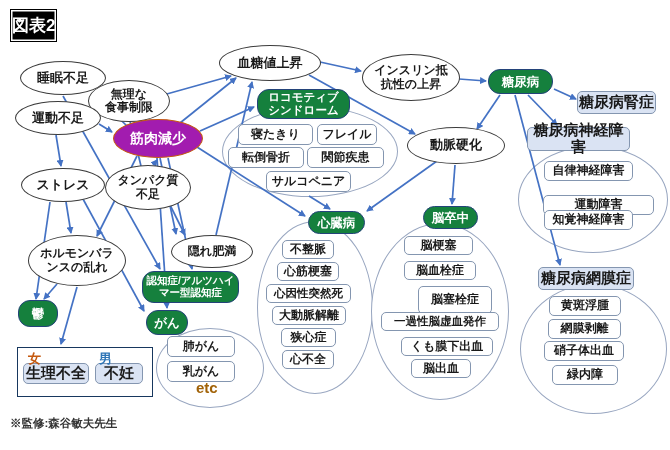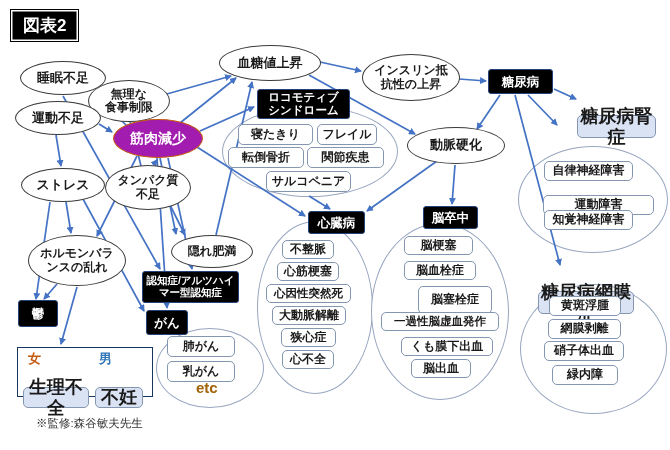--- a/index.html
+++ b/index.html
@@ -2,35 +2,35 @@
 <html><head>
 <meta charset="utf-8">
 <style>
   html,body{margin:0;padding:0;background:#fff;}
   #canvas{position:relative;width:670px;height:450px;background:#fff;overflow:hidden;
           font-family:"Liberation Sans",sans-serif;}
   .node{position:absolute;box-sizing:border-box;display:flex;align-items:center;justify-content:center;
         text-align:center;white-space:pre-line;line-height:1.12;z-index:3;color:#1a1a1a;font-weight:bold;}
   .ell{background:#fff;border:1.6px solid #3b3b3b;border-radius:50%;font-size:13px;}
   .hub{background:#a21caf;border:1.5px solid #C55A11;border-radius:50%;color:#fff;font-size:14px;}
-  .navy{background:#000000;border:1px solid #24437a;border-radius:3px;color:#fff;font-size:12.5px;}
-  .lite{background:#DAE3F3;border:1.2px solid #8496B0;border-radius:5px;font-size:18px;margin-top:24px;}
+  .navy{background:#15803d;border:1px solid #24437a;border-radius:12px;color:#fff;font-size:12.5px;}
+  .lite{background:#DAE3F3;border:1.2px solid #8496B0;border-radius:5px;font-size:15px;}
   .item{background:#fff;border:1.2px solid #8496B0;border-radius:5px;font-size:12px;}
   .group{position:absolute;box-sizing:border-box;background:#fff;border:1.3px solid #98A6C0;
          border-radius:50%;z-index:1;}
   #edges{position:absolute;left:0;top:0;z-index:2;}
   #title-badge{position:absolute;left:10px;top:9px;background:#000;color:#fff;font-weight:bold;
-               font-size:17px;padding:4px 12px;box-shadow:inset 0 0 0 1.5px #fff;border:1px solid #000;z-index:4;}
+               font-size:17px;padding:4px 1px;box-shadow:inset 0 0 0 1.5px #fff;border:1px solid #000;z-index:4;}
   #gender-box{position:absolute;left:17px;top:347px;width:136px;height:50px;background:#fff;
               border:1.6px solid #17375E;box-sizing:border-box;z-index:2;}
   .sexlabel{position:absolute;z-index:4;font-weight:bold;font-size:13px;}
   #female-label{left:28px;top:350px;color:#C55A11;}
   #male-label{left:99px;top:350px;color:#2E75B6;}
   #etc-label{position:absolute;left:196px;top:379px;font-weight:bold;font-size:15px;z-index:3;color:#a16207;}
-  #footer-note{position:absolute;left:36px;top:416px;font-size:11.5px;color:#333;z-index:3;font-weight:normal;}
+  #footer-note{position:absolute;left:10px;top:416px;font-size:11.5px;color:#333;z-index:3;font-weight:bold;}
   .fs10{font-size:10.5px;} .fs11{font-size:11.5px;} .fs12{font-size:12px;}
 </style>
 </head>
 <body>
 
 <div id="canvas">
 
   <div class="group" style="left:222px;top:106px;width:176px;height:91px"></div>
   <div class="group" style="left:518px;top:146px;width:150px;height:107px"></div>
   <div class="group" style="left:257px;top:221px;width:116px;height:173px"></div>
@@ -105,20 +105,21 @@
   <div id="female-label" class="sexlabel">女</div>
   <div id="male-label" class="sexlabel">男</div>
   <div class="node lite" style="left:23px;top:363px;width:66px;height:21px">生理不全</div>
   <div class="node lite" style="left:95px;top:363px;width:48px;height:21px">不妊</div>
 
   <div class="node ell" style="left:219px;top:45px;width:102px;height:36px">血糖値上昇</div>
   <div class="node ell fs12" style="left:362px;top:54px;width:98px;height:47px">インスリン抵
 抗性の上昇</div>
   <div class="node navy" style="left:488px;top:69px;width:65px;height:25px">糖尿病</div>
   <div class="node lite" style="left:577px;top:91px;width:79px;height:23px">糖尿病腎症</div>
+  <div class="node lite" style="left:527px;top:127px;width:103px;height:24px">糖尿病神経障害</div>
   <div class="node item" style="left:544px;top:161px;width:89px;height:20px">自律神経障害</div>
   <div class="node item" style="left:543px;top:195px;width:111px;height:20px">運動障害</div>
   <div class="node item" style="left:544px;top:210px;width:89px;height:20px">知覚神経障害</div>
 
   <div class="node lite" style="left:538px;top:267px;width:96px;height:23px">糖尿病網膜症</div>
   <div class="node item" style="left:549px;top:296px;width:72px;height:20px">黄斑浮腫</div>
   <div class="node item" style="left:548px;top:319px;width:73px;height:20px">網膜剥離</div>
   <div class="node item" style="left:544px;top:341px;width:80px;height:20px">硝子体出血</div>
   <div class="node item" style="left:552px;top:365px;width:66px;height:20px">緑内障</div>
 

